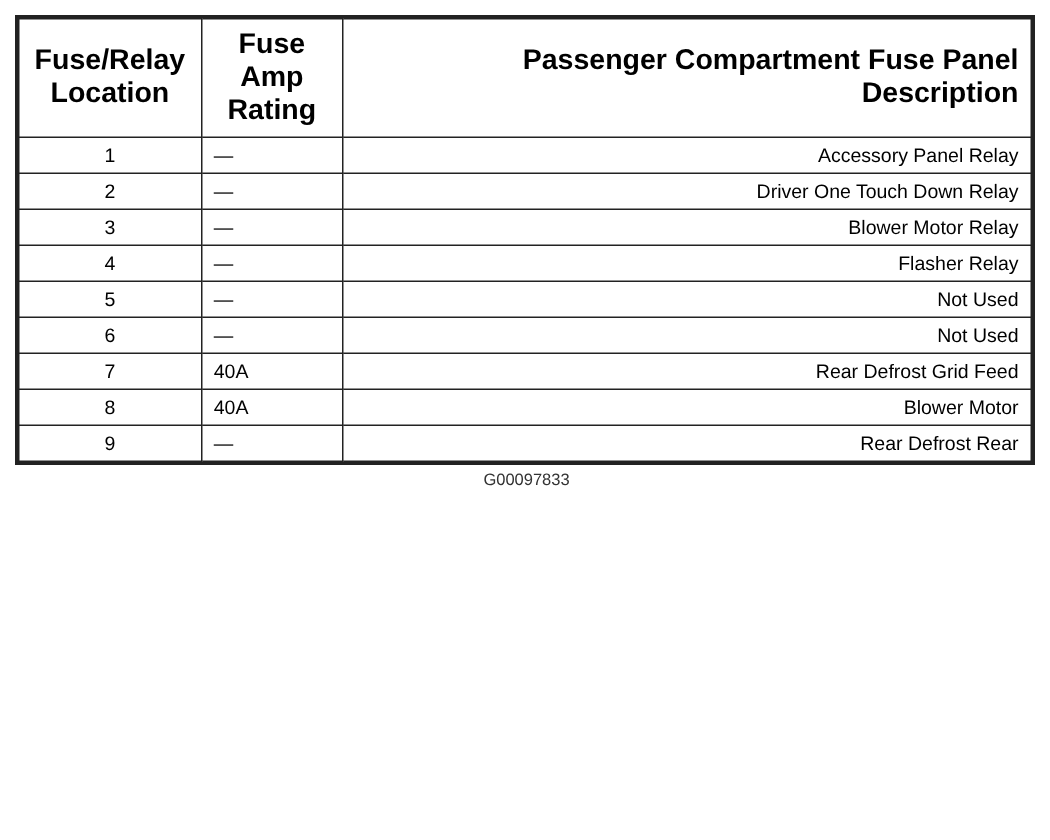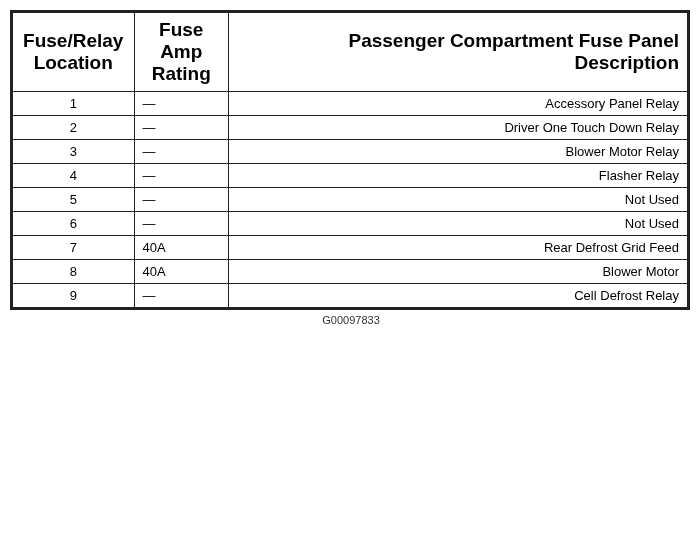--- a/index.html
+++ b/index.html
@@ -107,18 +107,18 @@
           <td class="col-desc">Rear Defrost Grid Feed</td>
         </tr>
         <tr>
           <td class="col-location">8</td>
           <td class="col-amp">40A</td>
           <td class="col-desc">Blower Motor</td>
         </tr>
         <tr>
           <td class="col-location">9</td>
           <td class="col-amp">—</td>
-          <td class="col-desc">Cell Defrost Relay</td>
+          <td class="col-desc">Rear Defrost Rear</td>
         </tr>
       </tbody>
   </table>
 </div>
 <div class="footer-label">G00097833</div>
 
 </body></html>

